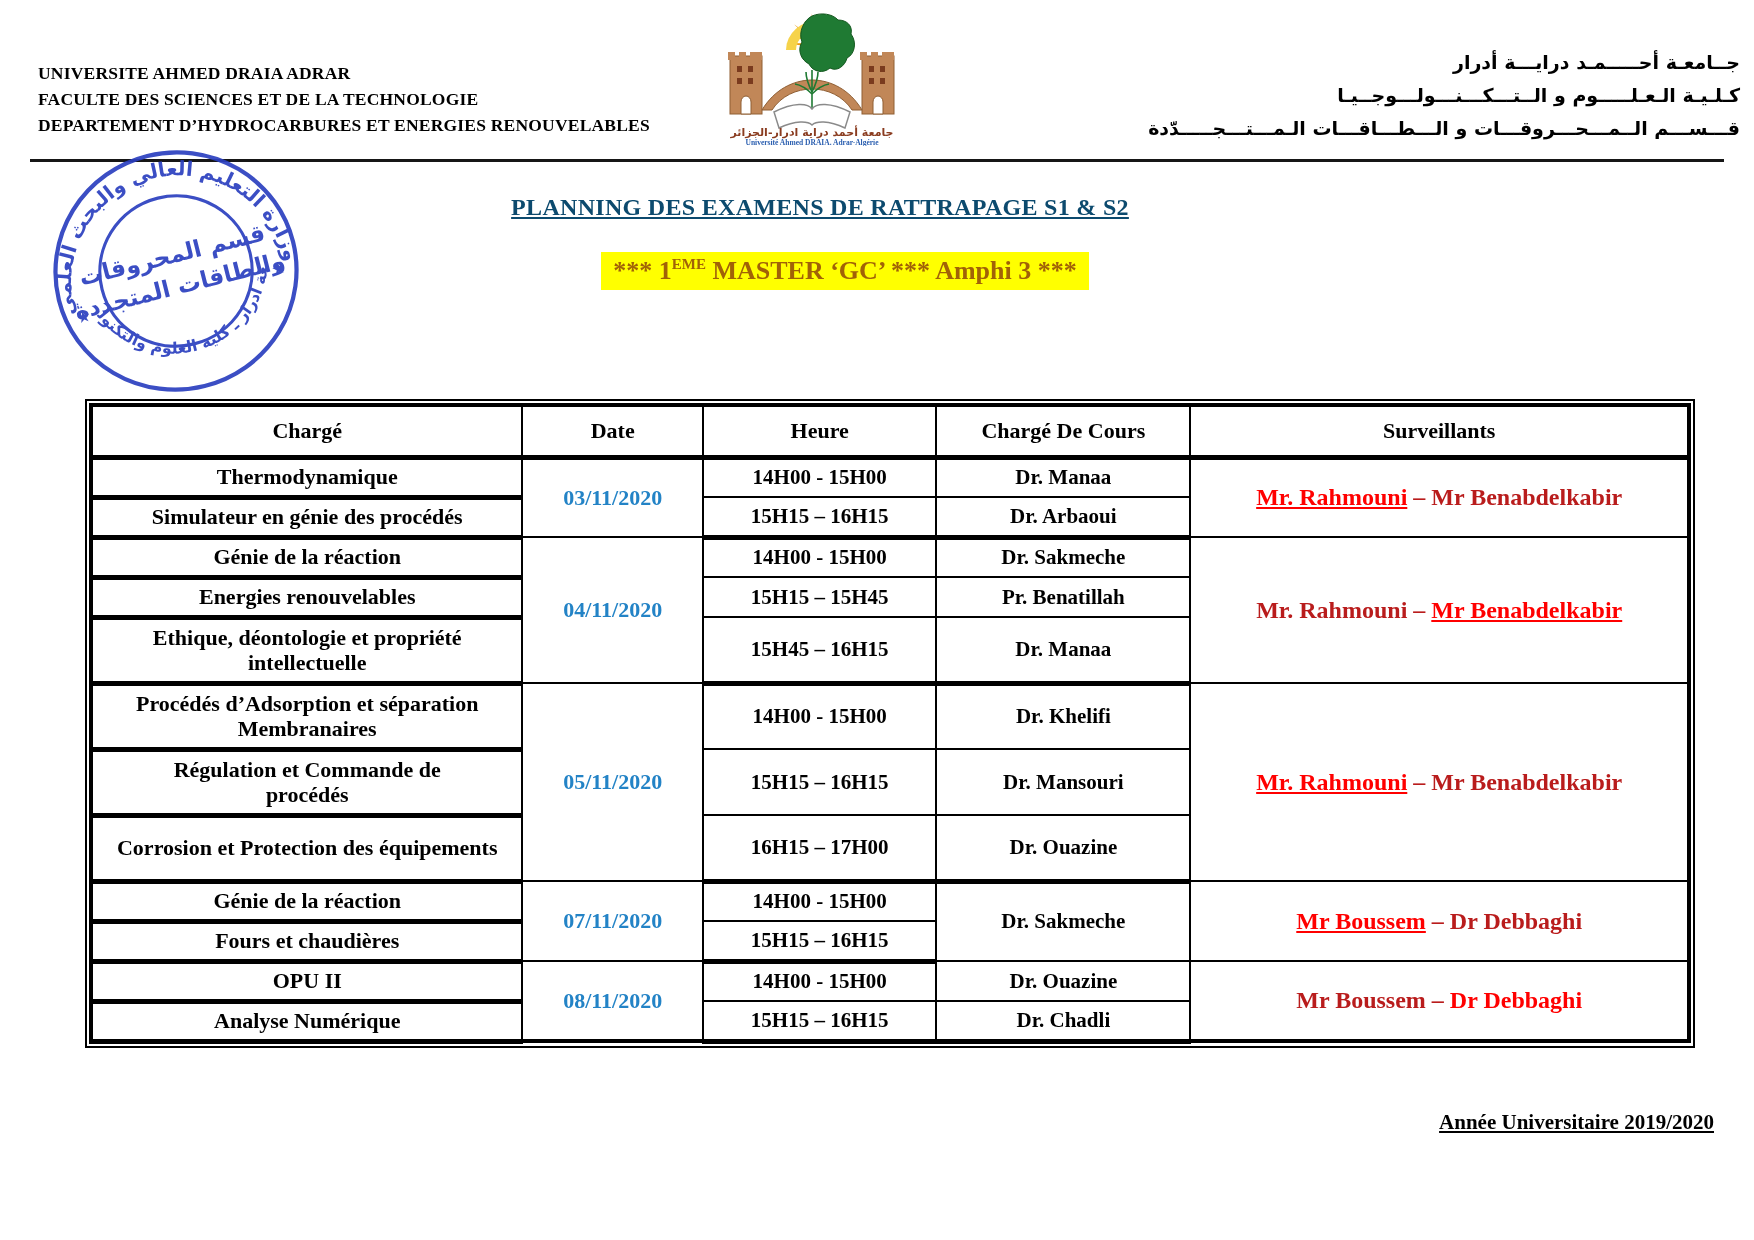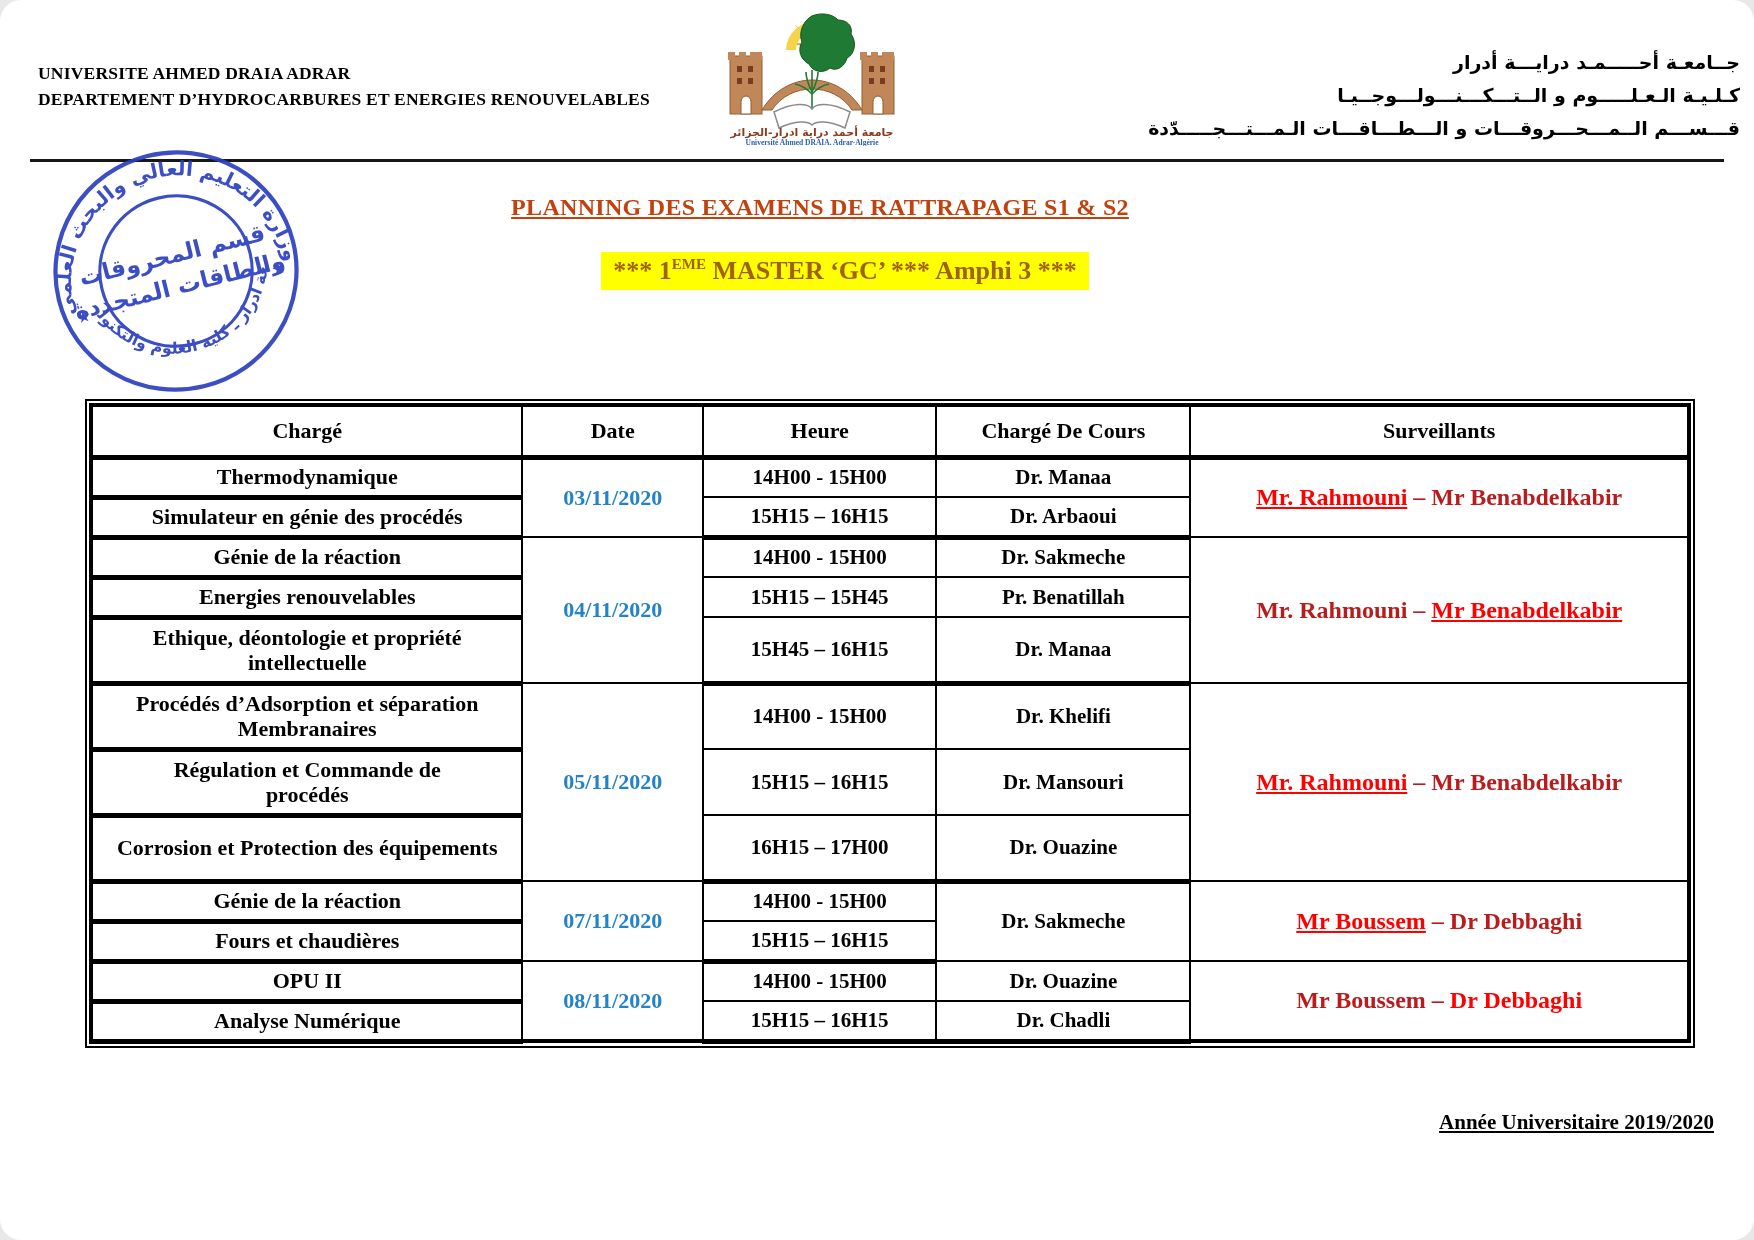--- a/index.html
+++ b/index.html
@@ -1,32 +1,32 @@
 <!DOCTYPE html>
 <html><head>
 <meta charset="utf-8">
 <style>
   html,body{margin:0;padding:0;background:#e8e8e8;}
   .page{position:relative;width:1754px;height:1240px;background:#ffffff;overflow:hidden;
-        font-family:"Liberation Serif","DejaVu Serif",serif;color:#000;border-radius:21px;}
+        font-family:"Liberation Serif","DejaVu Serif",serif;color:#000;}
 
   
   .lh-left{position:absolute;left:38px;top:60px;font-weight:bold;font-size:17.5px;line-height:26px;letter-spacing:.2px;}
   .lh-arabic{position:absolute;right:14px;top:46px;direction:rtl;text-align:right;
              font-family:"DejaVu Sans",sans-serif;font-weight:bold;font-size:19px;line-height:33px;}
   .header-rule{position:absolute;left:30px;top:159px;width:1694px;height:3px;background:#161616;}
   .logo{position:absolute;left:716px;top:10px;width:192px;height:136px;}
 
   
   .stamp{position:absolute;left:46px;top:144px;width:260px;height:254px;transform:rotate(-14deg);
          opacity:.92;z-index:6;pointer-events:none;}
 
   
   .title{position:absolute;left:320px;top:194px;width:1000px;text-align:center;font-size:24px;
-         font-weight:bold;color:#c2410c;text-decoration:underline;letter-spacing:.3px;}
+         font-weight:bold;color:#0c4a6e;text-decoration:underline;letter-spacing:.3px;}
   .subtitle{position:absolute;left:320px;top:252px;width:1050px;text-align:center;}
   .subtitle .hl{display:inline-block;background:#ffff00;color:#a16207;font-weight:bold;
                 font-size:26px;padding:4px 12px;}
   .subtitle sup{font-size:15px;}
 
   
   .tablewrap{position:absolute;left:85px;top:399px;width:1610px;border:2px solid #000;padding:2px;
              background:#fff;z-index:2;box-sizing:border-box;}
   table{border-collapse:collapse;width:100%;table-layout:fixed;border:4px solid #000;}
   th,td{border:2px solid #000;text-align:center;vertical-align:middle;font-weight:bold;
@@ -49,20 +49,21 @@
   .footer{position:absolute;top:1110px;right:40px;font-size:21px;font-weight:bold;text-decoration:underline;}
   .ar{font-family:"DejaVu Sans",sans-serif;}
 </style>
 </head>
 <body>
 
 <div class="page">
 
   <div class="lh-left">
     <div>UNIVERSITE AHMED DRAIA ADRAR</div>
+    <div>FACULTE DES SCIENCES ET DE LA TECHNOLOGIE</div>
     <div>DEPARTEMENT D’HYDROCARBURES ET ENERGIES RENOUVELABLES</div>
   </div>
 
   <svg class="logo" viewBox="0 0 192 136" aria-hidden="true">
     <g transform="translate(104,36)" fill="#f2c318">
       <polygon points="-2,-6 2,-6 0,-34" transform="rotate(-85)" fill="#ec9a10"></polygon>
       <polygon points="-2,-6 2,-6 0,-30" transform="rotate(-68)"></polygon>
       <polygon points="-2,-6 2,-6 0,-34" transform="rotate(-50)" fill="#ec9a10"></polygon>
       <polygon points="-2,-6 2,-6 0,-30" transform="rotate(-33)"></polygon>
       <polygon points="-2,-6 2,-6 0,-34" transform="rotate(-15)" fill="#ec9a10"></polygon>

